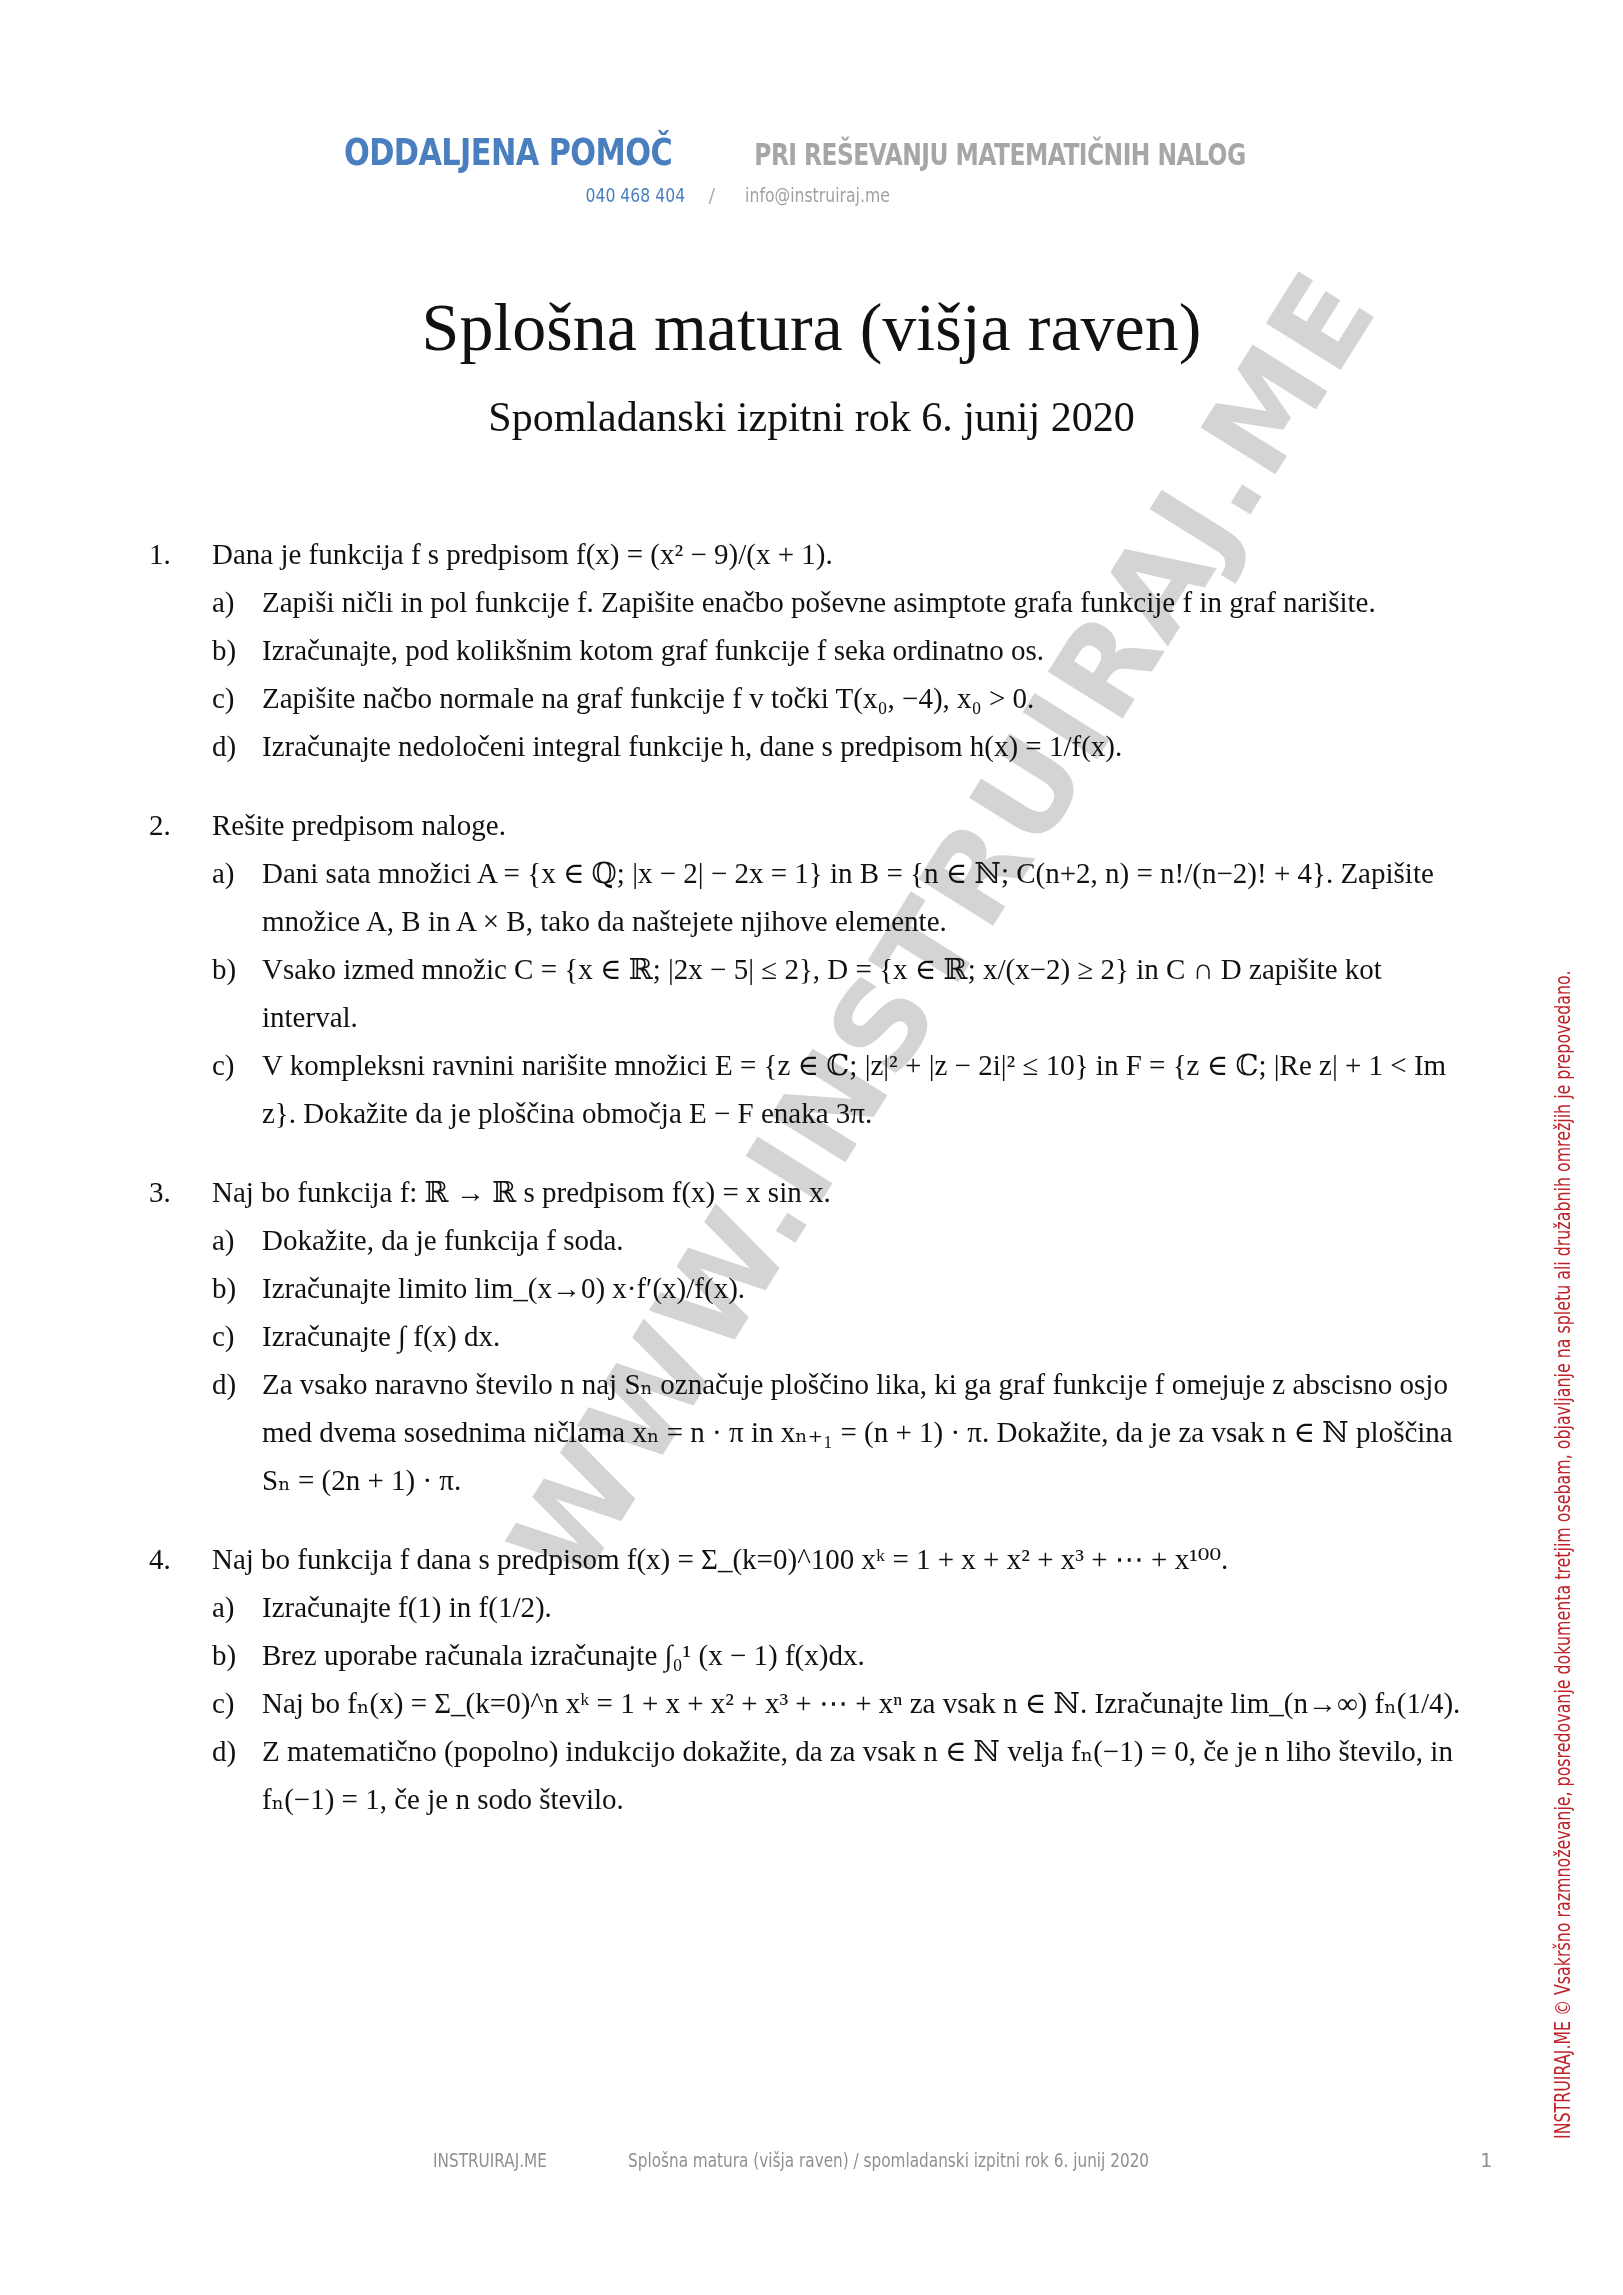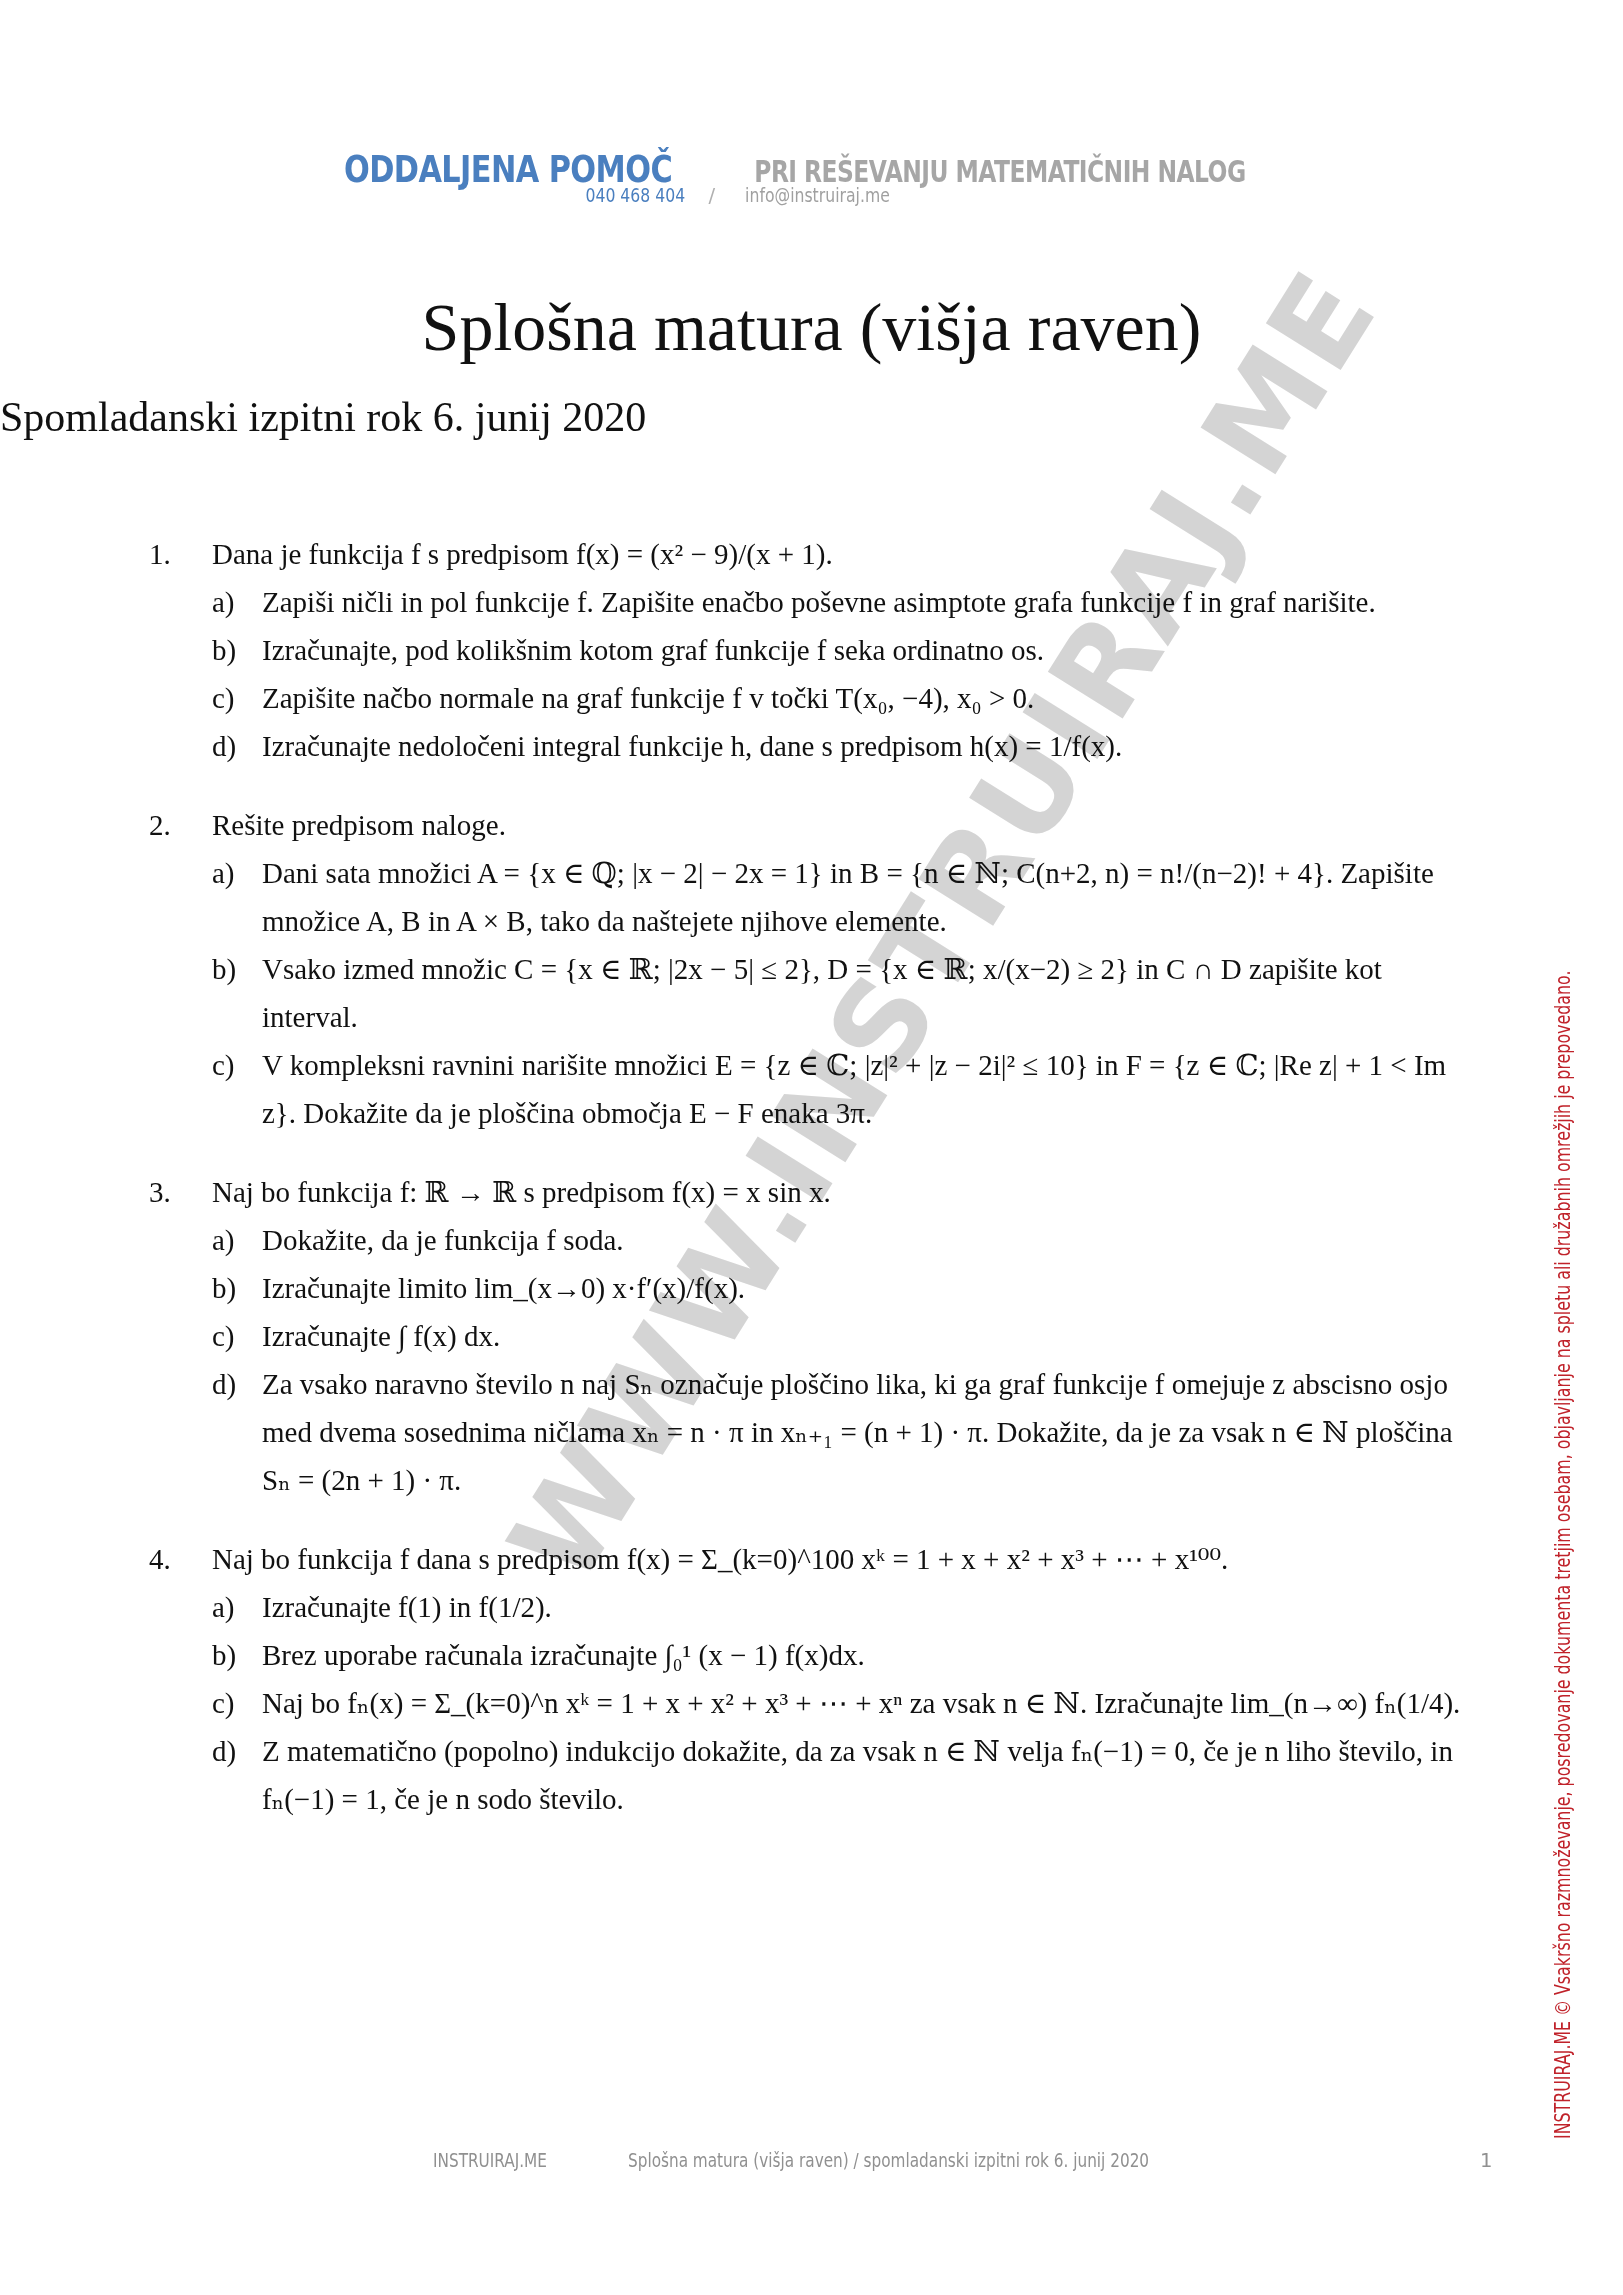--- a/index.html
+++ b/index.html
@@ -1,27 +1,27 @@
 <!DOCTYPE html>
 <html style="font-size:10.5px"><head>
 <meta charset="utf-8">
 <style>
   html, body { margin: 0; padding: 0; background: #ffffff; }
   body { width: 1623px; height: 2295px; position: relative; overflow: hidden; font-family: "Liberation Serif", "DejaVu Serif", serif; color: #111; }
 
-  .hdr-line1 { position: absolute; top: 131px; left: 0; width: 1623px; text-align: center; font-family: "DejaVu Sans", "Liberation Sans", sans-serif; font-weight: bold; letter-spacing: -0.7px; margin-top: 17px; }
+  .hdr-line1 { position: absolute; top: 131px; left: 0; width: 1623px; text-align: center; font-family: "DejaVu Sans", "Liberation Sans", sans-serif; font-weight: bold; letter-spacing: -0.7px; }
   .hdr-brand { color: #4a7fbf; font-size: 37px; transform: scaleX(0.82); display: inline-block; }
   .hdr-tag { color: #a6a6a6; font-size: 30px; transform: scaleX(0.78); display: inline-block; margin-left: -26px; }
   .hdr-line2 { position: absolute; top: 184px; left: 0; width: 1480px; text-align: center; font-family: "DejaVu Sans", "Liberation Sans", sans-serif; font-size: 19.6px; }
   .hdr-phone { color: #4a7fbf; display: inline-block; transform: scaleX(0.8); }
   .hdr-sep { color: #b0b0b0; margin: 0 5.2px; }
   .hdr-mail { color: #a0a0a0; display: inline-block; transform: scaleX(0.8); }
 
   .title { position: absolute; top: 288px; left: 0; width: 1623px; text-align: center; font-size: 68px; font-weight: normal; }
-  .subtitle { position: absolute; top: 393px; left: 0; width: 1623px; text-align: left; font-size: 42px; }
+  .subtitle { position: absolute; top: 393px; left: 0; width: 1623px; text-align: center; font-size: 42px; }
 
   .content { position: absolute; top: 530px; left: 149px; width: 1321px; font-size: 29px; line-height: 48px; }
   .problem { position: relative; margin-bottom: 31px; }
   .pnum { position: absolute; left: 0; top: 0; }
   .ptext { margin-left: 63px; }
   .sub { position: relative; margin-left: 63px; }
   .slabel { position: absolute; left: 0; top: 0; }
   .stext { margin-left: 50px; }
 
   .watermark { position: absolute; left: 281px; top: 1027px; font-family: "DejaVu Sans", "Liberation Sans", sans-serif; font-weight: bold; font-size: 121px; color: rgba(160,160,160,0.45); transform: rotate(-58deg); transform-origin: center; white-space: nowrap; letter-spacing: 2.6px; pointer-events: none; width: 1112px; text-align:center; }

